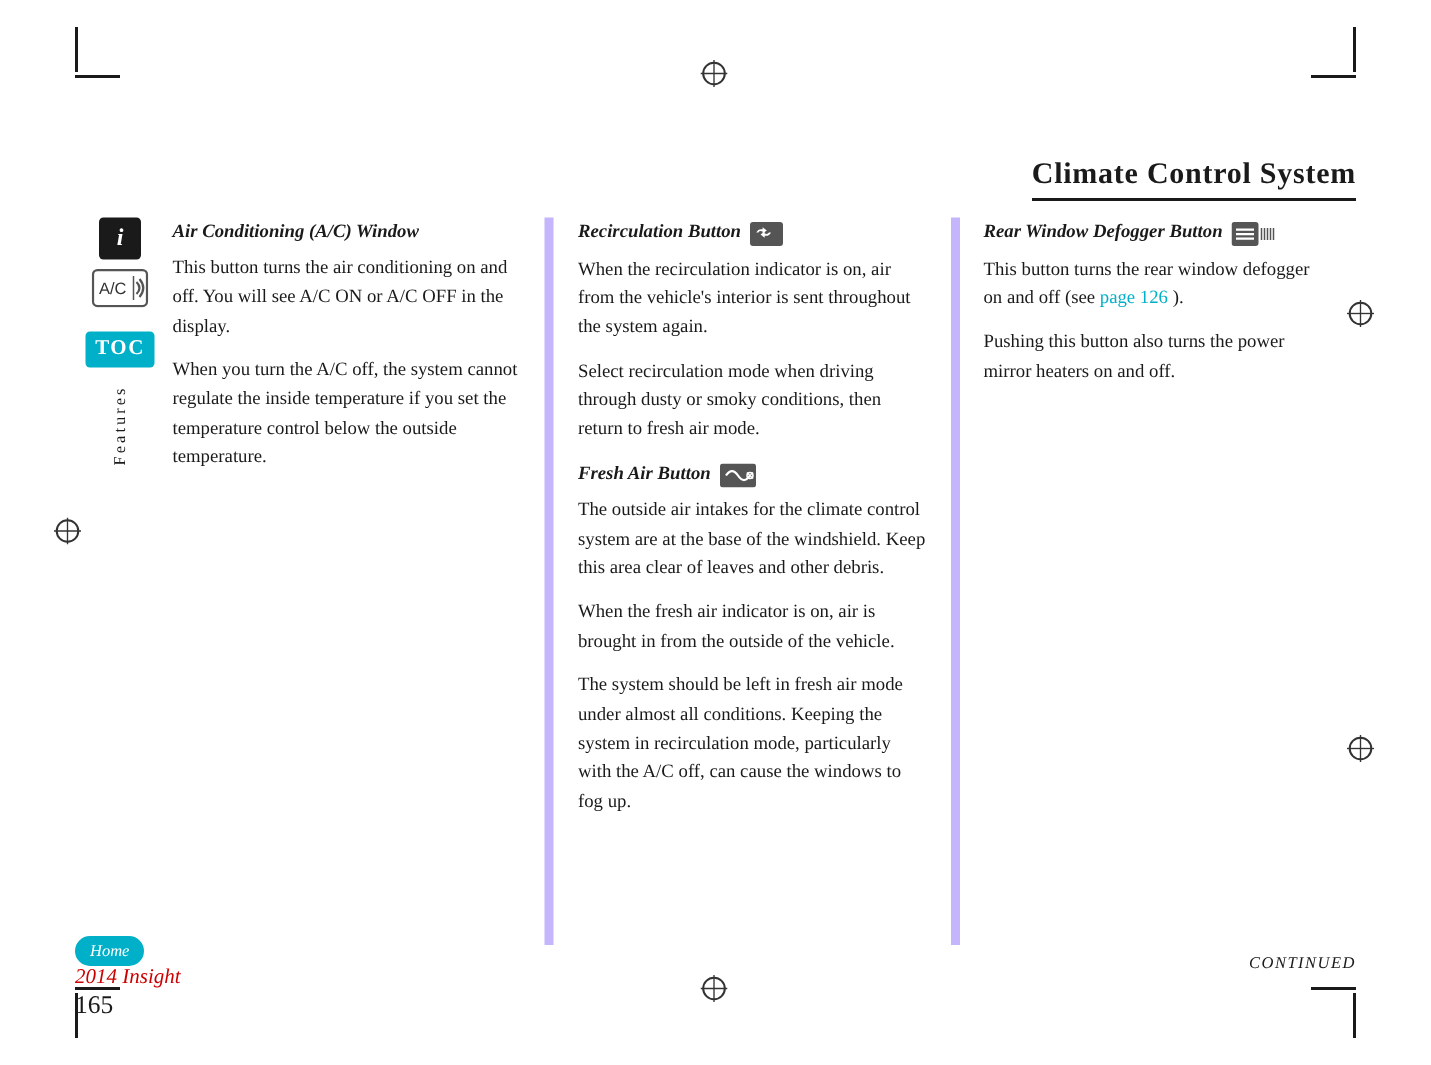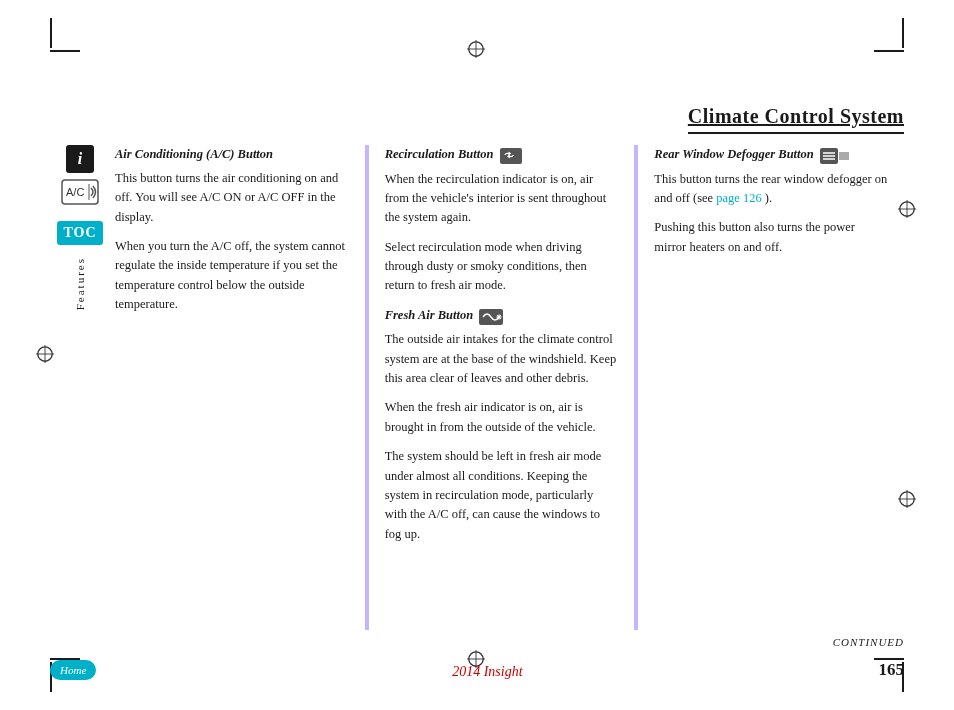--- a/index.html
+++ b/index.html
@@ -32,21 +32,20 @@
       position: absolute;
       top: 105px;
       right: 50px;
       text-align: right;
     }
     .page-title {
       font-size: 20px;
       font-weight: bold;
       color: #1a1a1a;
       letter-spacing: 0.5px;
-      text-decoration: underline;
     }
     .title-line {
       width: 100%;
       height: 2px;
       background: #1a1a1a;
       margin-top: 4px;
     }
 
     
     .left-sidebar {
@@ -116,21 +115,21 @@
     .content-columns {
       display: flex;
       gap: 0;
       width: 100%;
       height: 100%;
     }
 
     .col {
       flex: 1;
       padding: 0 16px;
-      border-left: 4px solid #c4b5fd;
+      border-left: 6px solid #c4b5fd;
       font-size: 12.5px;
       line-height: 1.5;
     }
     .col:first-child {
       border-left: none;
       padding-left: 0;
     }
 
     .section-heading {
       font-weight: bold;
@@ -158,43 +157,44 @@
       line-height: 1.4;
     }
 
     
     .footer {
       position: absolute;
       bottom: 30px;
       left: 50px;
       right: 50px;
       display: flex;
-      align-items: flex-end;
+      align-items: flex-start;
       justify-content: space-between;
+      flex-direction: column;
     }
 
     .home-btn {
       background: #00b0c8;
       color: white;
       font-size: 11px;
       padding: 4px 10px;
       border-radius: 12px;
       font-style: italic;
       font-family: 'Times New Roman', serif;
     }
 
     .footer-center {
       color: #cc0000;
       font-size: 14px;
       font-style: italic;
     }
 
     .footer-page {
       font-size: 17px;
-      font-weight: bold;
+      font-weight: normal;
       color: #1a1a1a;
     }
 
     .continued-label {
       position: absolute;
       bottom: 62px;
       right: 50px;
       font-size: 11px;
       font-style: italic;
       color: #1a1a1a;
@@ -338,21 +338,21 @@
     </svg>
   </div>
   <div class="sidebar-toc">TOC</div>
   <div class="sidebar-features-label">Features</div>
 </div>
 
 <div class="content-area">
   <div class="content-columns">
 
     <div class="col">
-      <div class="section-heading">Air Conditioning (A/C) Button</div>
+      <div class="section-heading">Air Conditioning (A/C) Window</div>
       <p class="section-text">This button turns the air conditioning on and off. You will see A/C ON or A/C OFF in the display.</p>
       <p class="section-text">When you turn the A/C off, the system cannot regulate the inside temperature if you set the temperature control below the outside temperature.</p>
     </div>
 
     <div class="col">
       <p class="section-heading">
         <span>Recirculation Button</span>
         <span style="display:inline-block;vertical-align:middle;margin-left:3px;">
           <svg width="22" height="16" viewBox="0 0 22 16" style="vertical-align:middle;">
             <rect x="0" y="0" width="22" height="16" rx="2" fill="#555"></rect>

